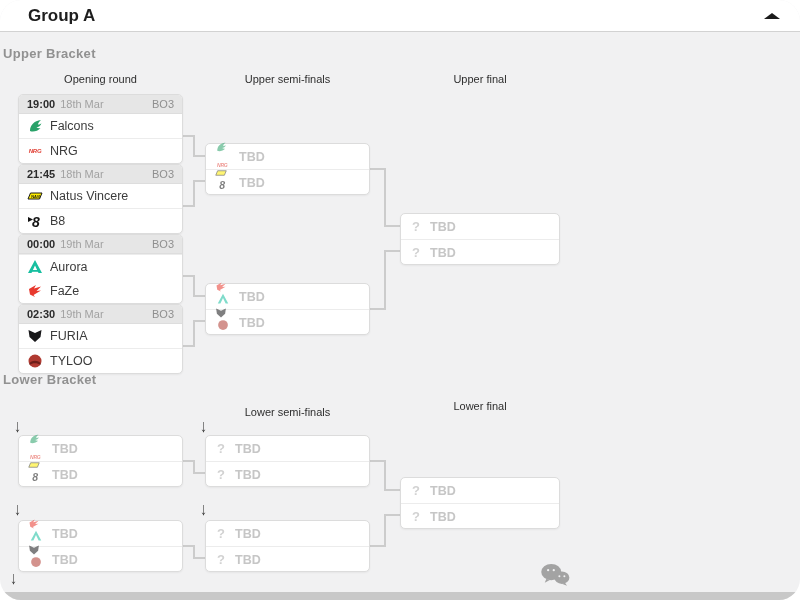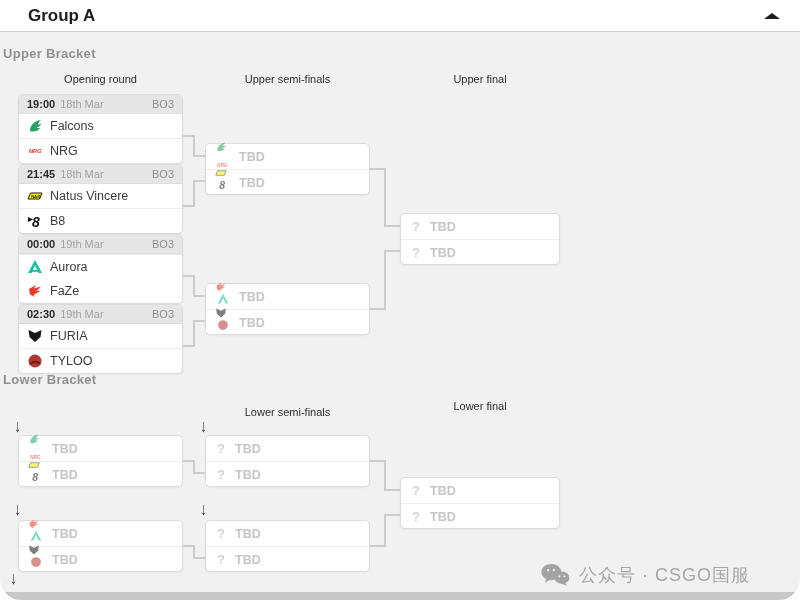--- a/index.html
+++ b/index.html
@@ -367,18 +367,17 @@
         <ellipse cx="9" cy="8" rx="8" ry="6.5" fill="#a3a3a3"></ellipse>
         <circle cx="6.5" cy="6.5" r="0.9" fill="#f1f1f2"></circle>
         <circle cx="11" cy="6.5" r="0.9" fill="#f1f1f2"></circle>
         <path d="M5,13.5 L3.8,16.5 L8.2,14.2 Z" fill="#a3a3a3"></path>
         <ellipse cx="17.5" cy="12.5" rx="6" ry="5" fill="#a3a3a3"></ellipse>
         <circle cx="15.5" cy="11.3" r="0.8" fill="#f1f1f2"></circle>
         <circle cx="19.5" cy="11.3" r="0.8" fill="#f1f1f2"></circle>
         <path d="M20,16.5 L21.6,19 L17.4,17.3 Z" fill="#a3a3a3"></path>
       </svg>
     </span>
-    <span class="wmtext">公众号 · CSGO国服</span>
   </div>
 
   <div class="bottomstrip"></div>
 
 </div>
 
 </body></html>

